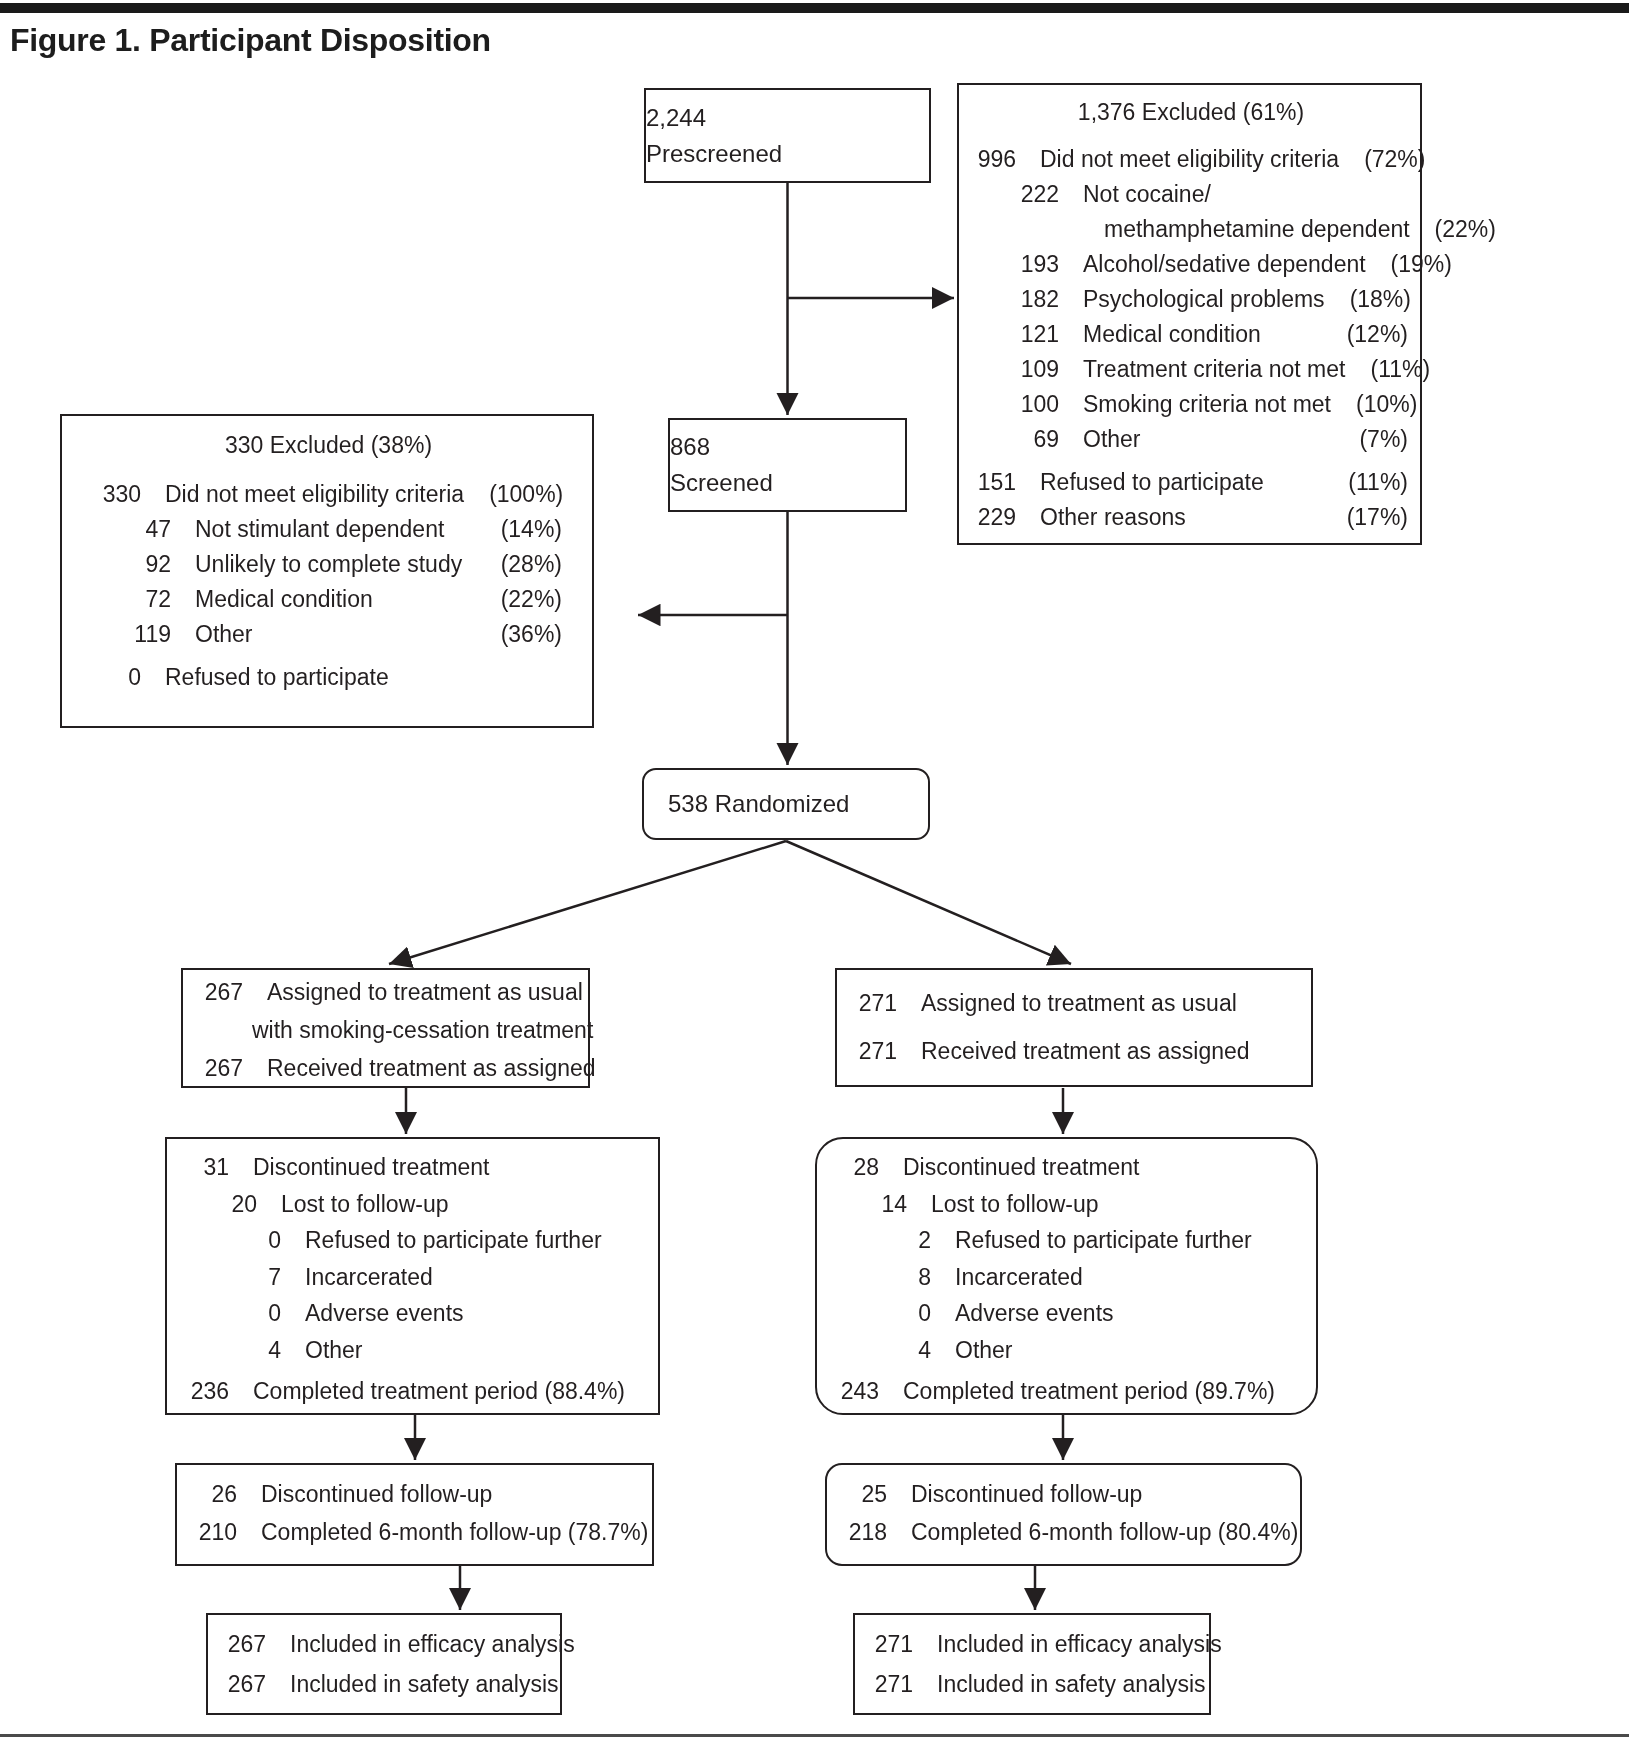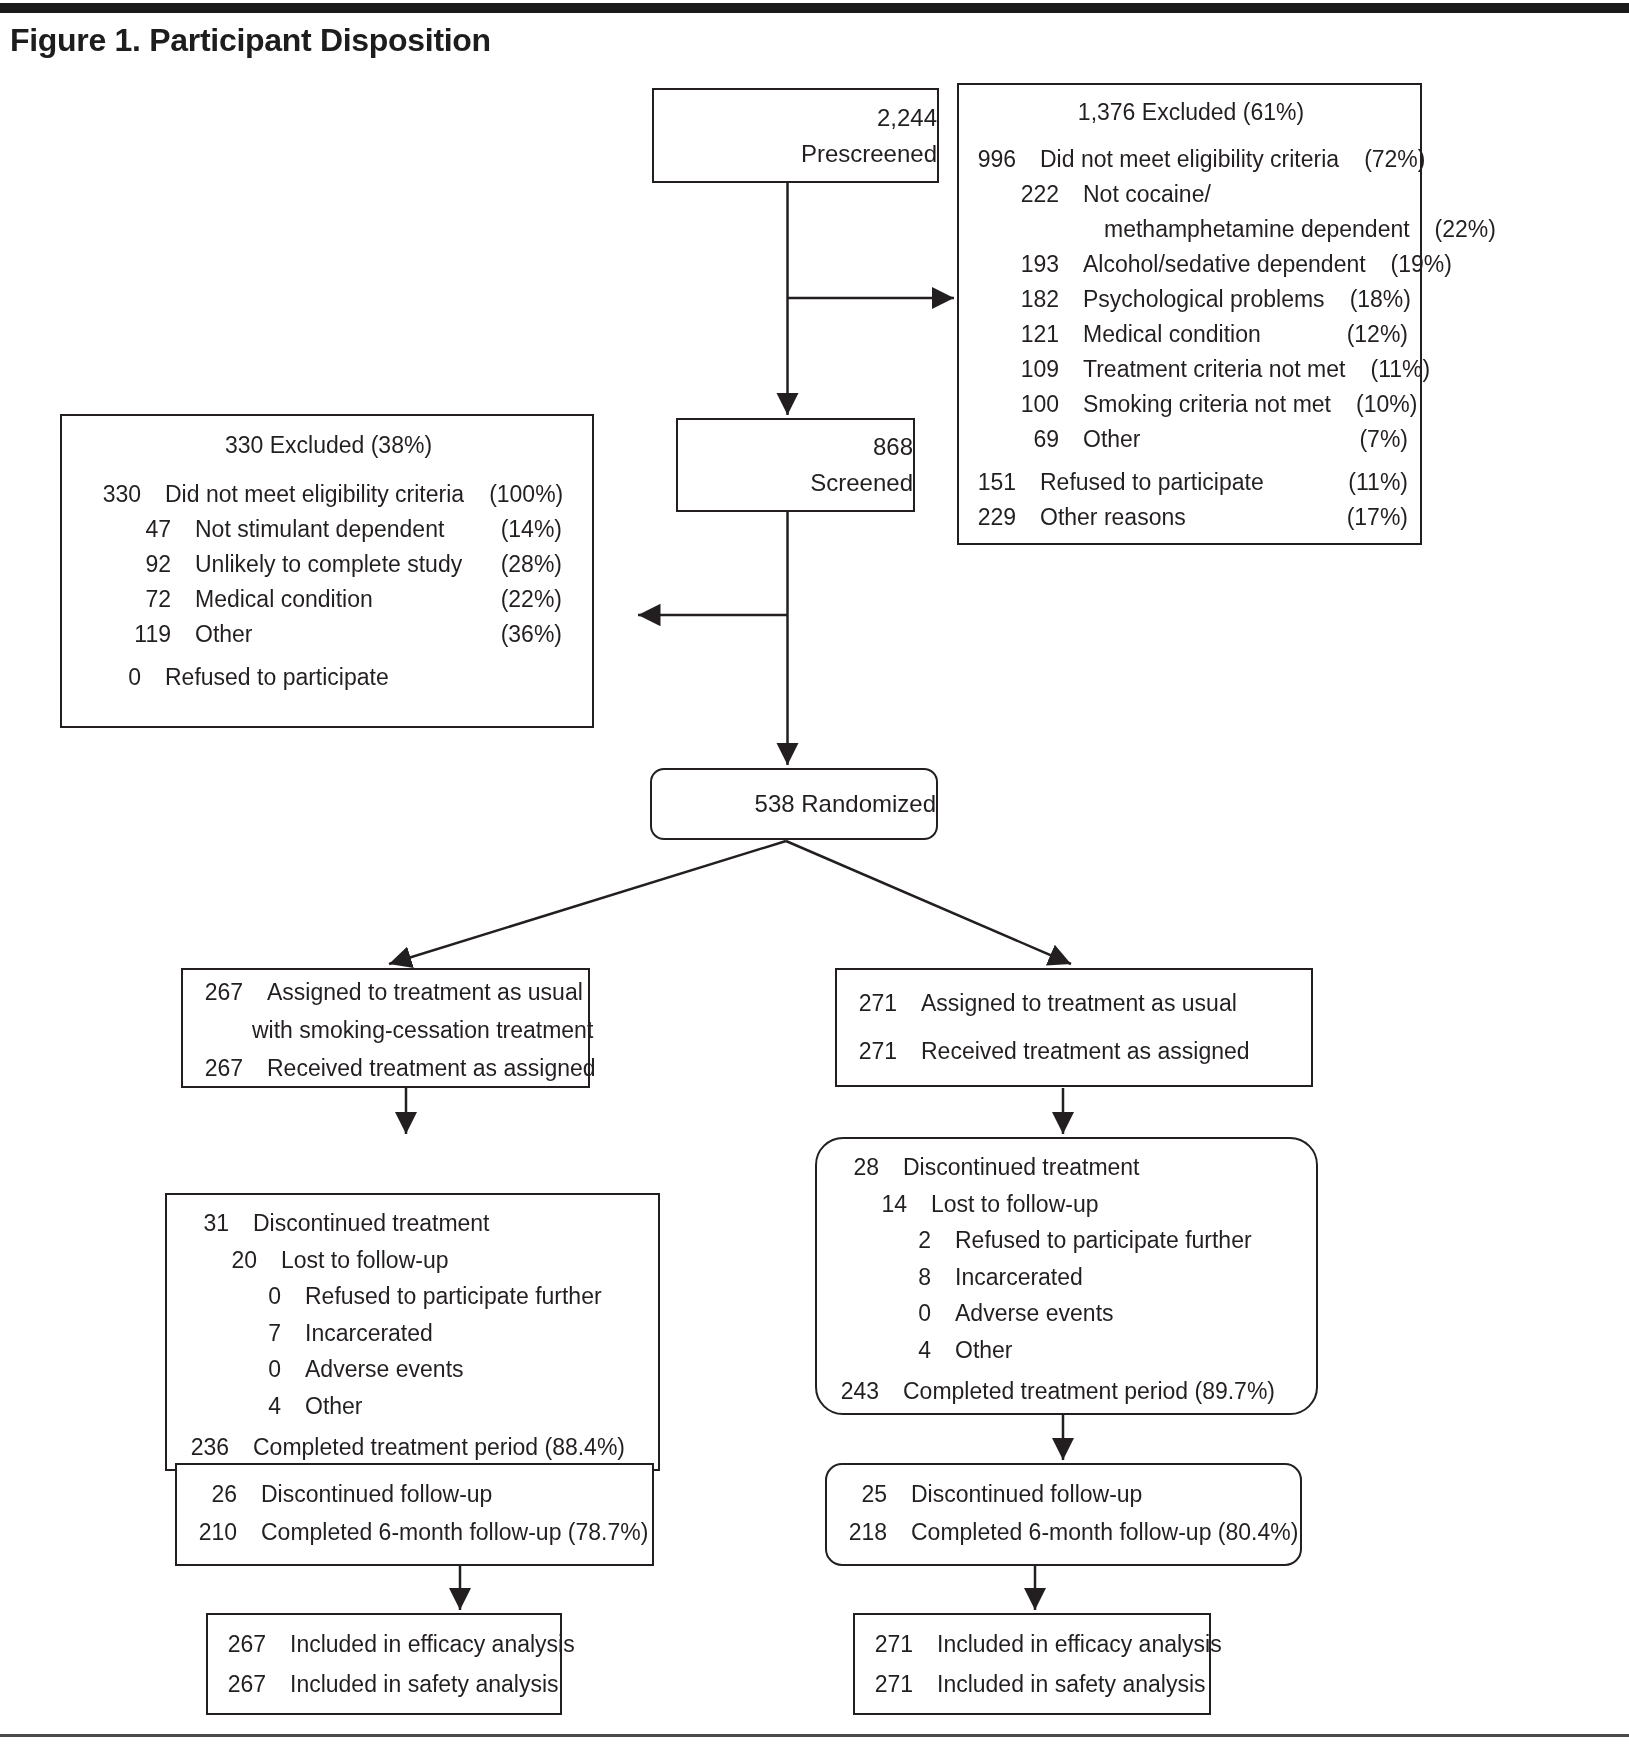--- a/index.html
+++ b/index.html
@@ -12,22 +12,22 @@
   .botrule { position:absolute; left:0; top:1734px; width:1629px; height:3px; background:#4a4a4a; }
   .fig-title {
     position:absolute; left:10px; top:22px; margin:0;
     font-size:32px; font-weight:bold; letter-spacing:-0.3px; color:#1d1d1d;
   }
   .box {
     position:absolute; box-sizing:border-box; background:#ffffff;
     border:2.5px solid #231f20; font-size:23px;
   }
   .center-box {
-    display:flex; flex-direction:column; align-items:flex-end; justify-content:center;
-    text-align:center; font-size:24px; line-height:36px;margin-left:8px;
+    display:flex; flex-direction:column; align-items:flex-start; justify-content:center;
+    text-align:center; font-size:24px; line-height:36px;
   }
   .bx-title { text-align:center; line-height:35px; }
   .row { display:flex; align-items:baseline;gap:15px; }
   .row .num { flex:none; text-align:right; }
   .row .lbl { margin-left:9px; white-space:nowrap; }
   .row .pct { margin-left:auto; padding-left:10px; }
   .gap-top { margin-top:8px; }
   .gap-top-sm { margin-top:5px; }
 
   
@@ -57,21 +57,21 @@
 
   .arm-r { left:835px; top:968px; width:478px; height:119px; padding:9px 8px 0 14px; }
   .arm-r .row { line-height:48px; }
   .arm-r .num { width:46px; }
 
   .disc { padding:10px 12px 0 16px; }
   .disc .row { line-height:36.5px; }
   .disc .num { width:46px; }
   .disc .L1 { padding-left:28px; }
   .disc .L2 { padding-left:52px; }
-  .disc-l { left:165px; top:1193px; width:495px; height:278px; }
+  .disc-l { left:165px; top:1137px; width:495px; height:278px; }
   .disc-r { left:815px; top:1137px; width:503px; height:278px;border-radius:28px; }
 
   .fu { padding:10px 12px 0 14px; }
   .fu .row { line-height:38px; }
   .fu .num { width:46px; }
   .fu-l { left:175px; top:1463px; width:479px; height:103px; }
   .fu-r { left:825px; top:1463px; width:477px; height:103px;border-radius:17px; }
 
   .fin { padding:9px 8px 0 14px; }
   .fin .row { line-height:40px; }

